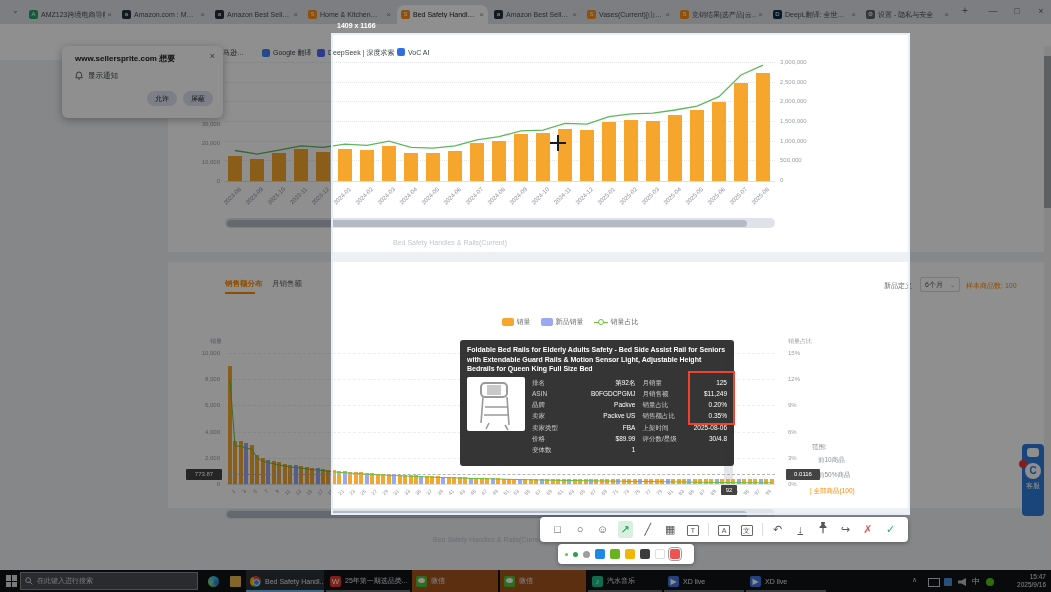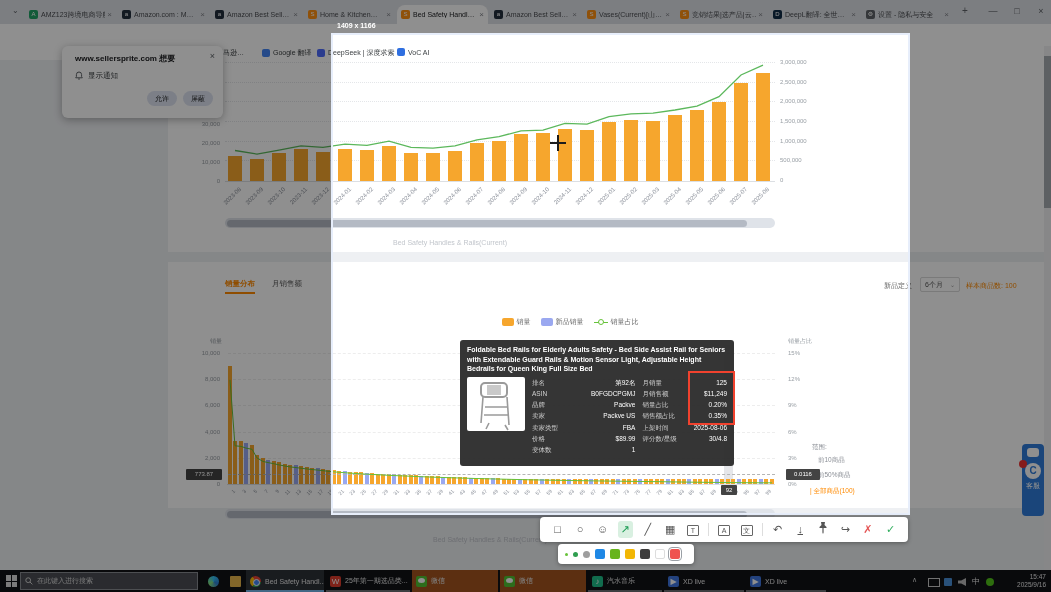--- a/index.html
+++ b/index.html
@@ -264,21 +264,21 @@
       <div class="xl" style="position: absolute; left: 744px; top: 186px;">2025-07</div>
       <div class="bar" style="position: absolute; left: 756px; top: 73.27px; width: 14px; height: 107.73px;"></div>
       <div class="xl" style="position: absolute; left: 766px; top: 186px;">2025-08</div>
     </div>
   <div class="a hscroll" style="left:225px;top:218px;width:550px;height:10px">
     <div class="hthumb" style="position:absolute;left:2px;top:1.5px;width:520px;height:7px"></div>
   </div>
   <div class="a caption" style="left:310px;top:239px;width:280px">Bed Safety Handles &amp; Rails(Current)</div>
 
   <div class="a card" style="left:168px;top:262px;width:878px;height:246px"></div>
-  <span class="a tab2 on" style="left:225px;top:279px;font-weight:bold">销量分布</span>
+  <span class="a tab2 on" style="left:225px;top:279px;font-weight:bold">销售额分布</span>
   <div class="a" style="left:225px;top:292px;width:30px;height:2px;background:#ff8a00"></div>
   <span class="a tab2" style="left:272px;top:279px">月销售额</span>
   <span class="a" style="left:884px;top:281px;font-size:7px;color:#666">新品定义</span>
   <div class="a" style="left:920px;top:277px;width:40px;height:15px;border:1px solid #d9d9d9;border-radius:2px;
         display:flex;align-items:center;justify-content:space-between;padding:0 4px;box-sizing:border-box">
     <span style="font-size:7px;color:#555">6个月</span>
     <span style="font-size:6px;color:#999">⌄</span>
   </div>
   <span class="a" style="left:966px;top:281px;font-size:7px;color:#ff8a00">样本商品数: 100</span>
   <div class="a legend" style="left:430px;top:317px;width:280px;justify-content:center" id="legend2">

